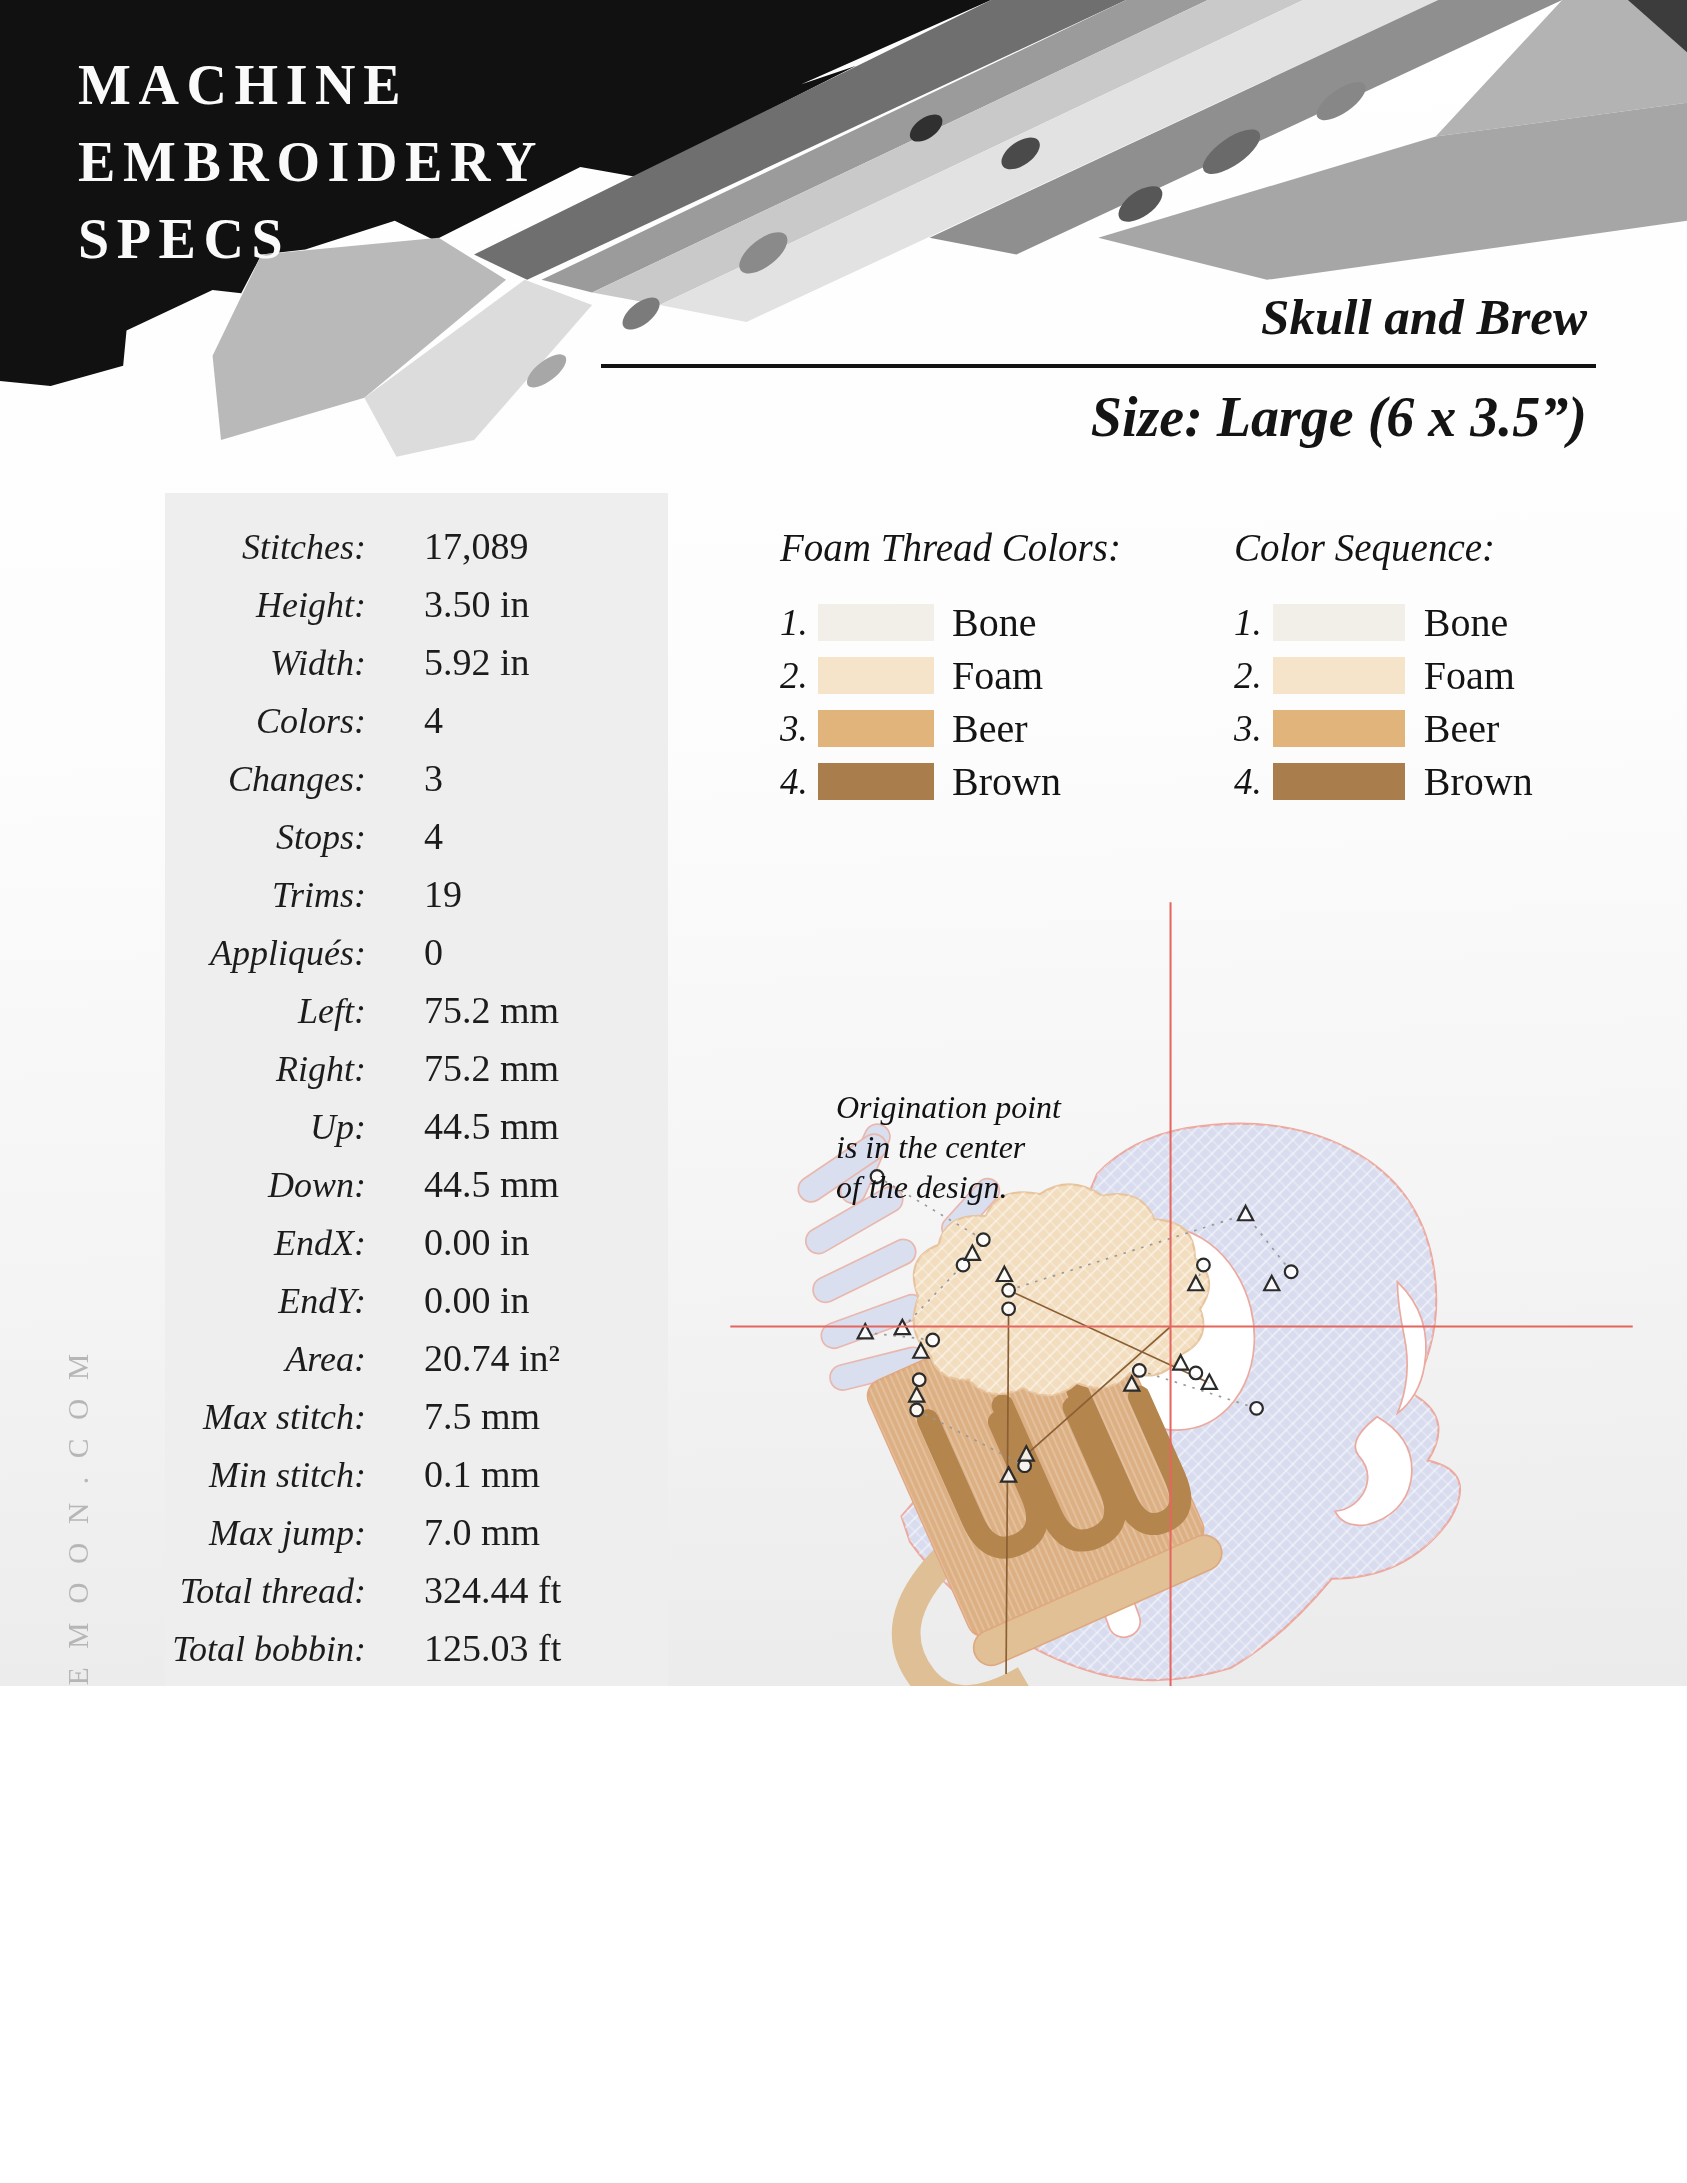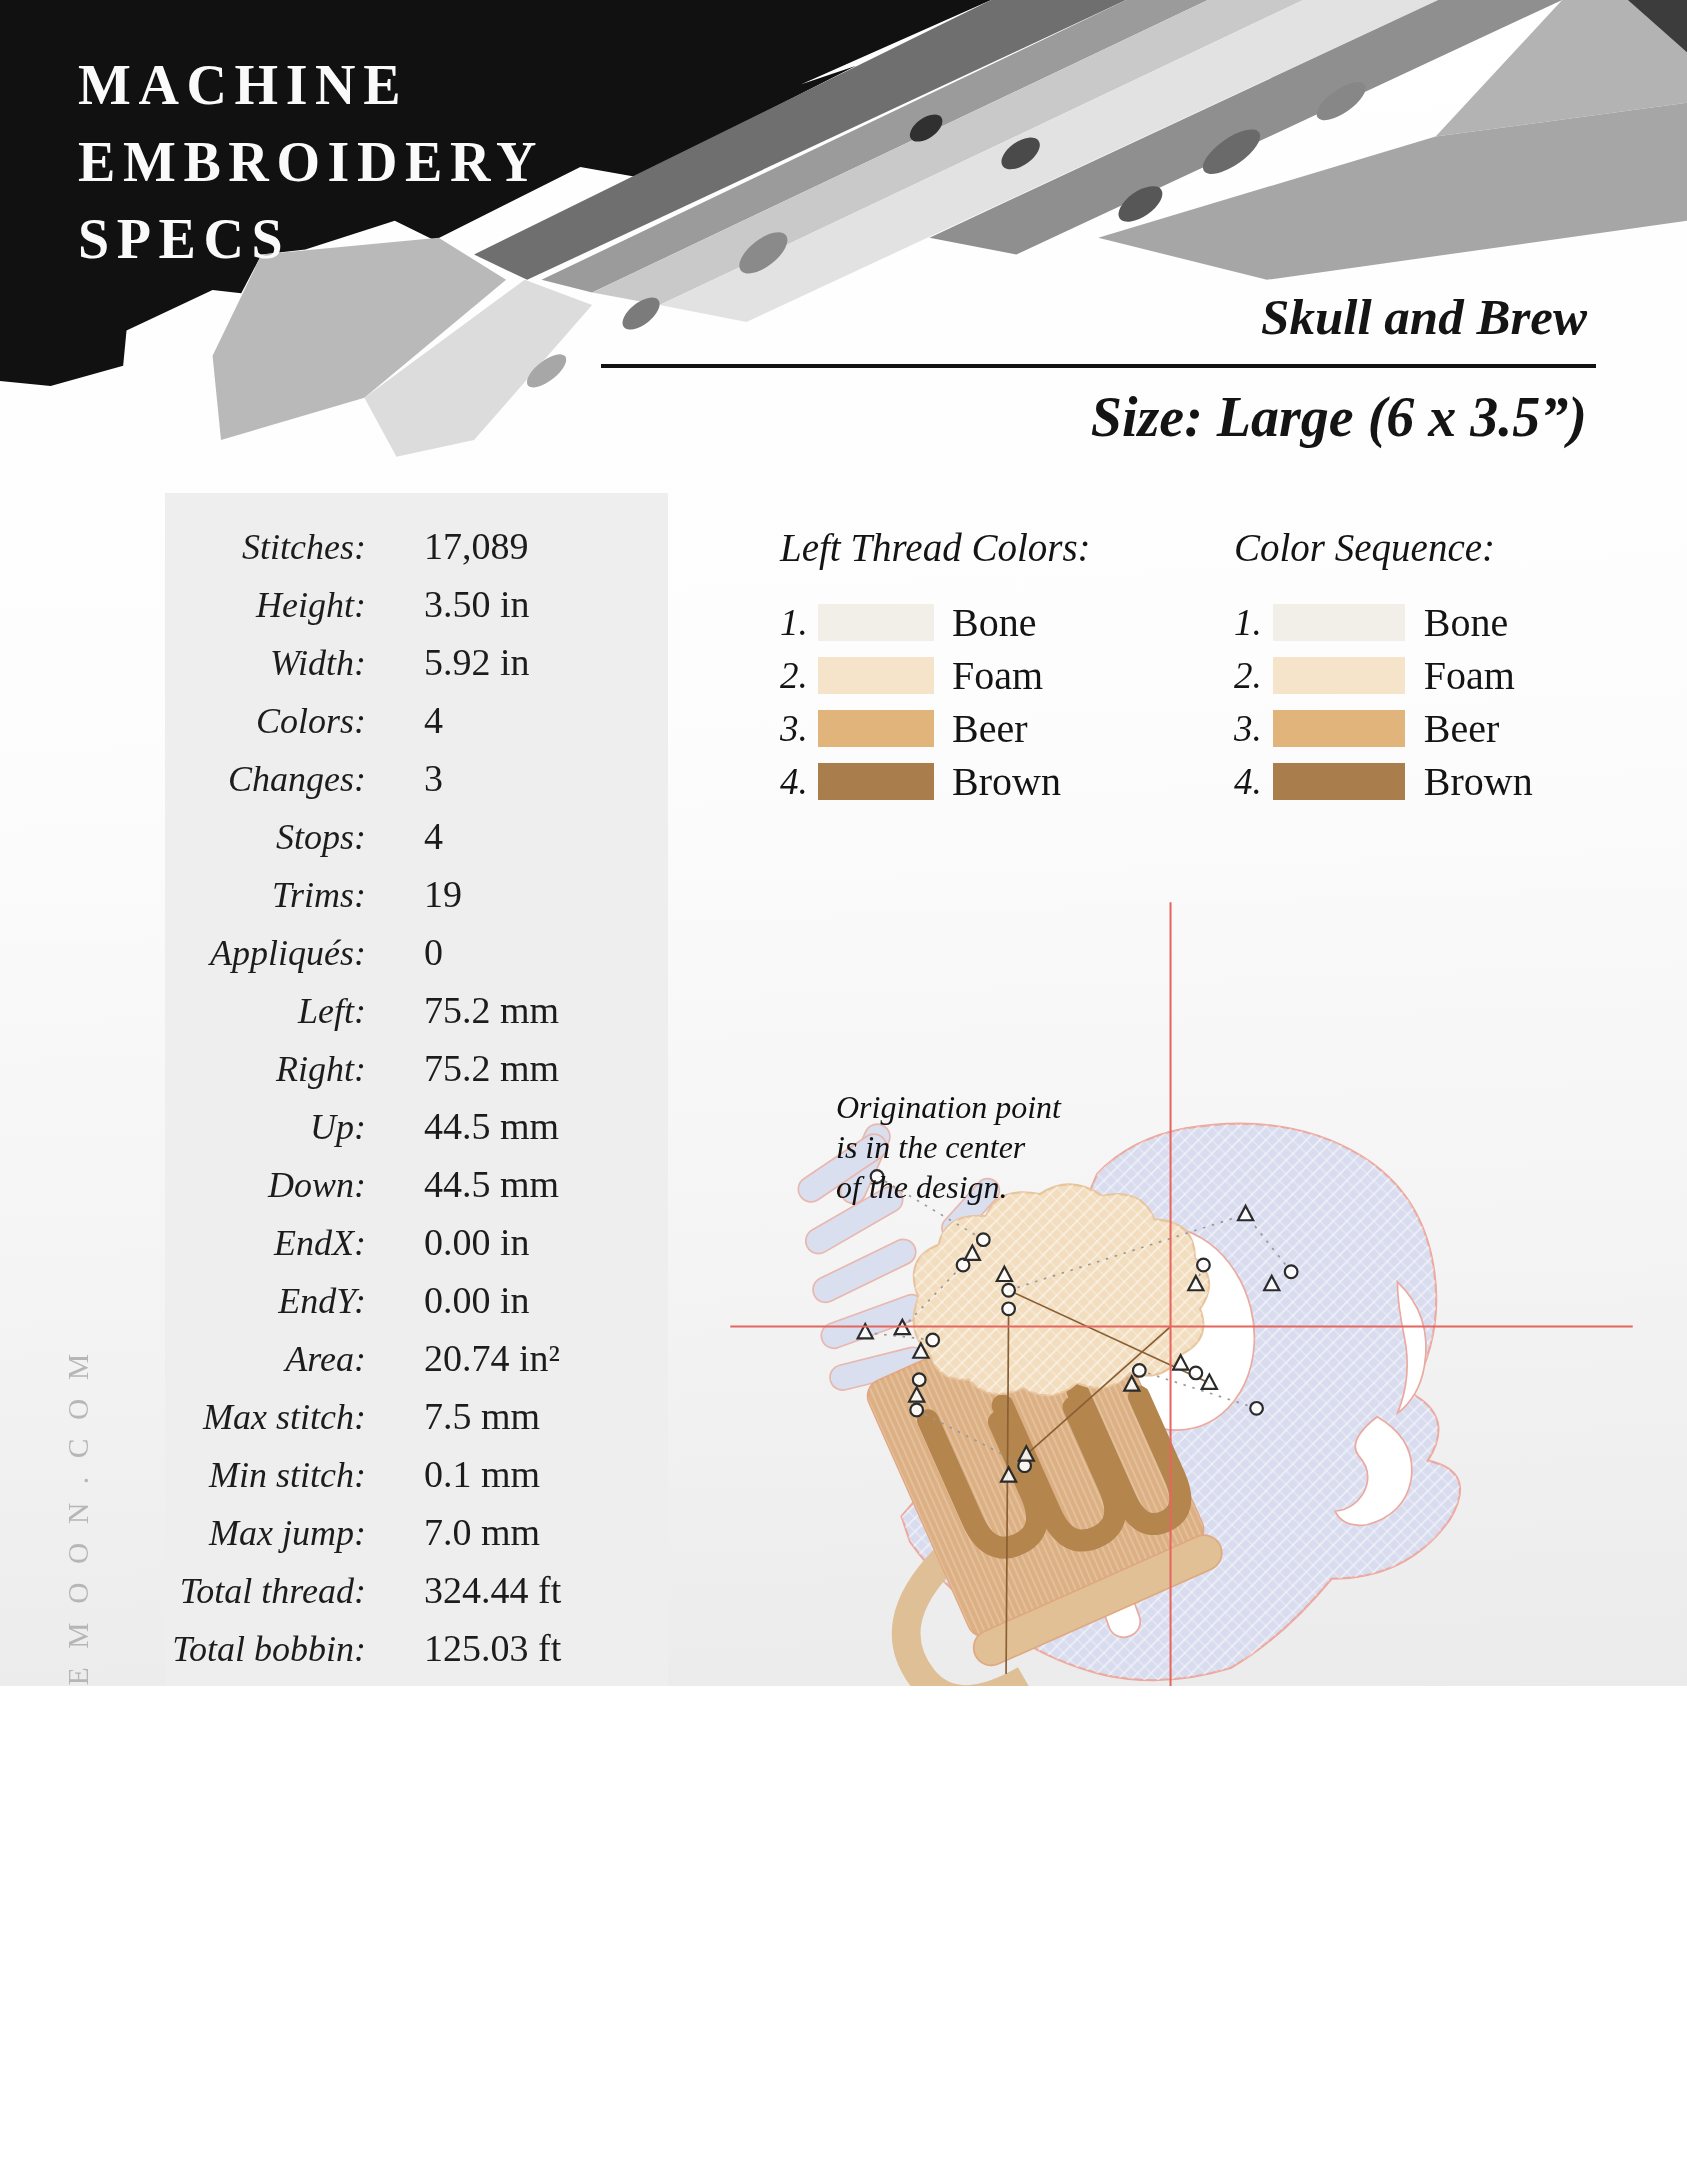--- a/index.html
+++ b/index.html
@@ -171,21 +171,21 @@
     <div class="spec-row">
         <span class="spec-label">Total thread:</span>
         <span class="spec-value">324.44 ft</span>
       </div>
     <div class="spec-row">
         <span class="spec-label">Total bobbin:</span>
         <span class="spec-value">125.03 ft</span>
       </div>
   </div>
 
-  <div class="col-title" style="left:780px;top:525px;">Left Thread Colors:</div>
+  <div class="col-title" style="left:780px;top:525px;">Foam Thread Colors:</div>
   <div class="swatch-col sw1" style="left:780px;top:596px;">
     <div class="swatch-row">
         <span class="swatch-num">1.</span>
         <span class="swatch" style="background: rgb(242, 239, 233);"></span>
         <span class="swatch-label">Bone</span>
       </div>
     <div class="swatch-row">
         <span class="swatch-num">2.</span>
         <span class="swatch" style="background: rgb(245, 228, 201);"></span>
         <span class="swatch-label">Foam</span>

